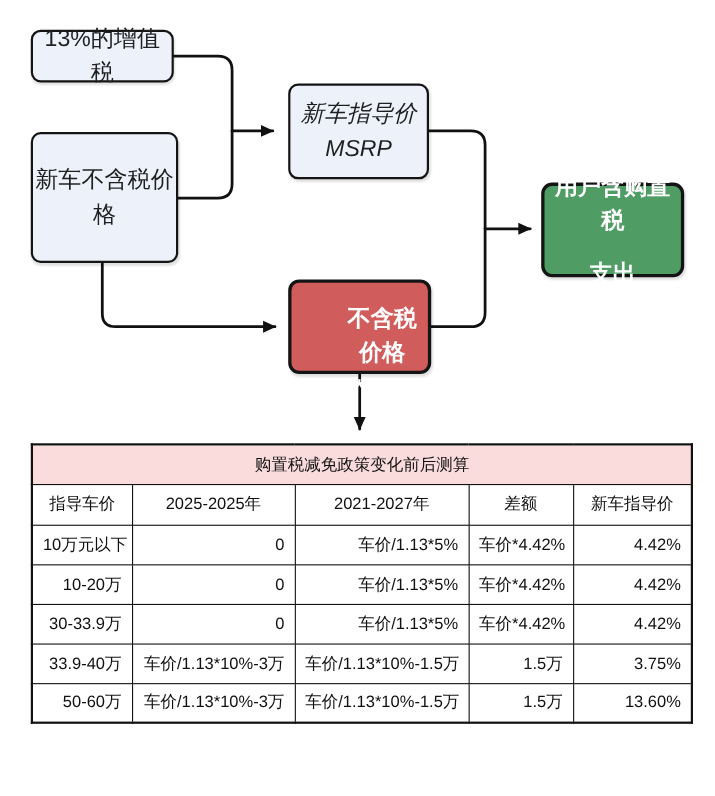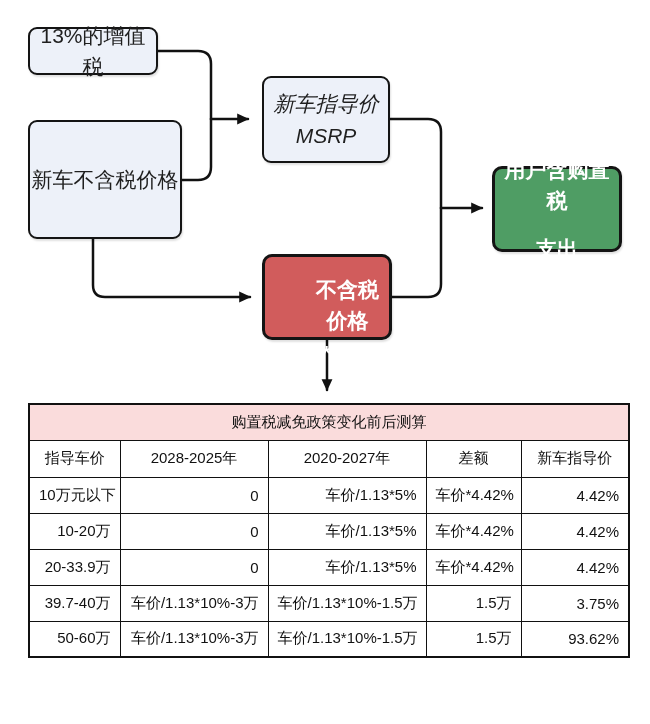--- a/index.html
+++ b/index.html
@@ -33,21 +33,21 @@
     box-shadow: 1px 2px 2px rgba(0,0,0,0.12);
   }
   .node.accent {
     color: #ffffff;
     font-weight: bold;
     border-width: 3px;
     border-radius: 10px;
     gap: 16px;
   }
   #node-vat    { left: 28px;  top: 27px;  width: 130px; height: 48px; }
-  #node-pretax { left: 28px;  top: 120px; width: 154px; height: 119px; }
+  #node-pretax { left: 28px;  top: 120px; width: 134px; height: 119px; }
   #node-msrp   { left: 262px; top: 76px;  width: 128px; height: 87px; font-style: italic; }
   #node-tax    { left: 262px; top: 254px; width: 130px; height: 86px; background: #d15c5c; }
   #node-user   { left: 492px; top: 166px; width: 130px; height: 86px; background: #4f9d64; }
 
   
   table.calc-table {
     position: absolute;
     left: 28px; top: 403px;
     width: 600px;
     border-collapse: collapse;
@@ -121,58 +121,58 @@
         <col style="width:158px">
       <col style="width:95px">
         <col style="width:108px">
     </colgroup>
     <thead>
       <tr>
         <th class="title-cell" colspan="5" style="background: rgb(250, 220, 220);">购置税减免政策变化前后测算</th>
       </tr>
       <tr class="head-row">
           <th>指导车价</th>
-          <th>2028-2025年</th>
-          <th>2020-2027年</th>
+          <th>2025-2025年</th>
+          <th>2021-2027年</th>
           <th>差额</th>
           <th>新车指导价</th>
         </tr>
     </thead>
     <tbody>
         <tr>
           <td>10万元以下</td>
           <td>0</td>
           <td>车价/1.13*5%</td>
           <td>车价*4.42%</td>
           <td>4.42%</td>
         </tr>
         <tr>
           <td>10-20万</td>
           <td>0</td>
           <td>车价/1.13*5%</td>
           <td>车价*4.42%</td>
           <td>4.42%</td>
         </tr>
         <tr>
-          <td>20-33.9万</td>
+          <td>30-33.9万</td>
           <td>0</td>
           <td>车价/1.13*5%</td>
           <td>车价*4.42%</td>
           <td>4.42%</td>
         </tr>
         <tr>
-          <td>39.7-40万</td>
+          <td>33.9-40万</td>
           <td>车价/1.13*10%-3万</td>
           <td>车价/1.13*10%-1.5万</td>
           <td>1.5万</td>
           <td>3.75%</td>
         </tr>
         <tr>
           <td>50-60万</td>
           <td>车价/1.13*10%-3万</td>
           <td>车价/1.13*10%-1.5万</td>
           <td>1.5万</td>
-          <td>93.62%</td>
+          <td>13.60%</td>
         </tr>
       </tbody>
   </table>
 
 </div>
 
 </body></html>

